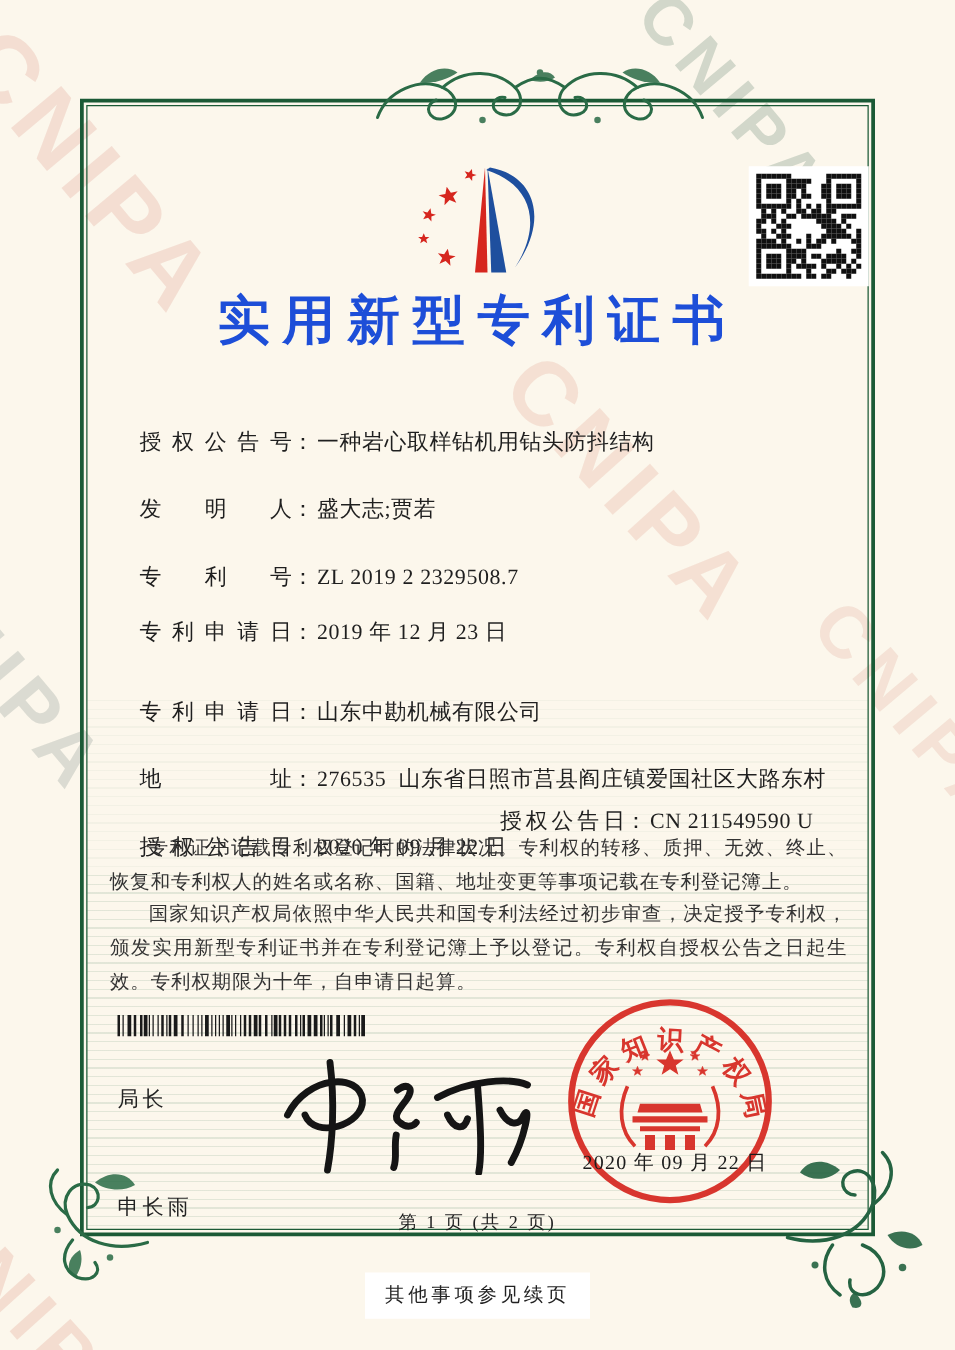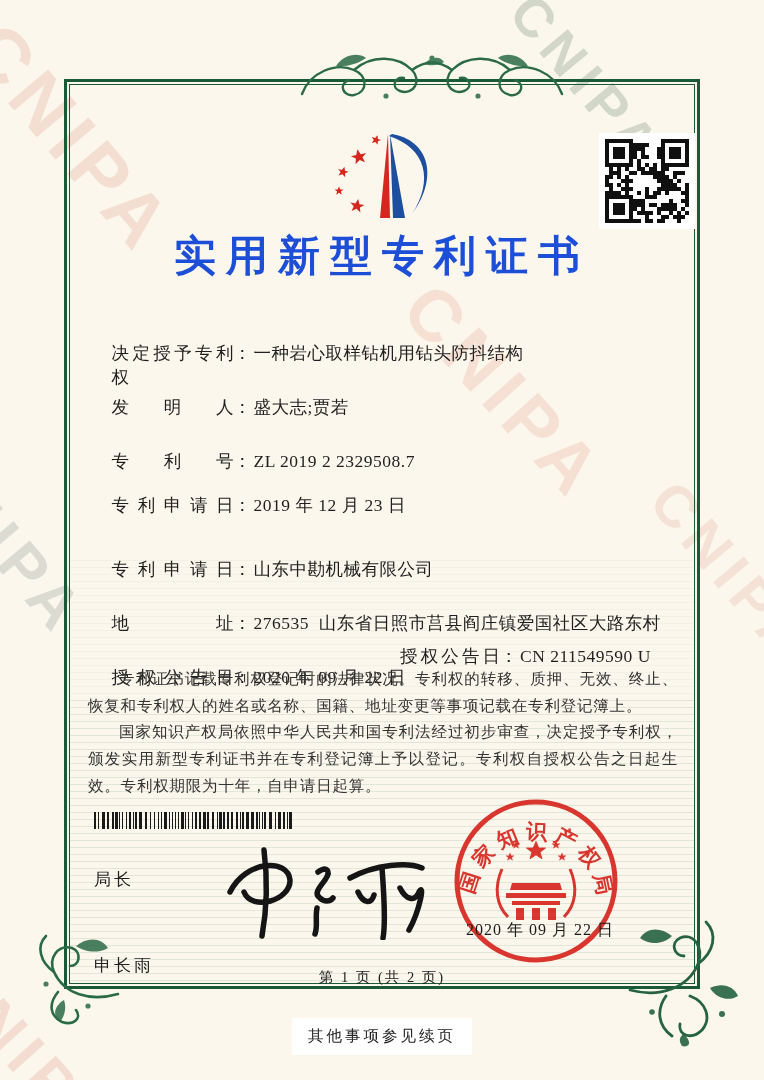--- a/index.html
+++ b/index.html
@@ -609,21 +609,21 @@
         <i></i>
         <i class="on"></i>
         <i></i>
         <i></i>
       </div>
   </div>
 
   <div class="title">实用新型专利证书</div>
 
   <div class="field" style="top:320px">
-    <span class="lbl">决定授予专利权</span><span class="colon">：</span><span class="val">一种岩心取样钻机用钻头防抖结构</span>
+    <span class="lbl">授权公告号</span><span class="colon">：</span><span class="val">一种岩心取样钻机用钻头防抖结构</span>
   </div>
   <div class="field" style="top:374px">
     <span class="lbl">发明人</span><span class="colon">：</span><span class="val">盛大志;贾若</span>
   </div>
   <div class="field" style="top:428px">
     <span class="lbl">专利号</span><span class="colon">：</span><span class="val">ZL 2019 2 2329508.7</span>
   </div>
   <div class="field" style="top:472px">
     <span class="lbl">专利申请日</span><span class="colon">：</span><span class="val">2019 年 12 月 23 日</span>
   </div>

